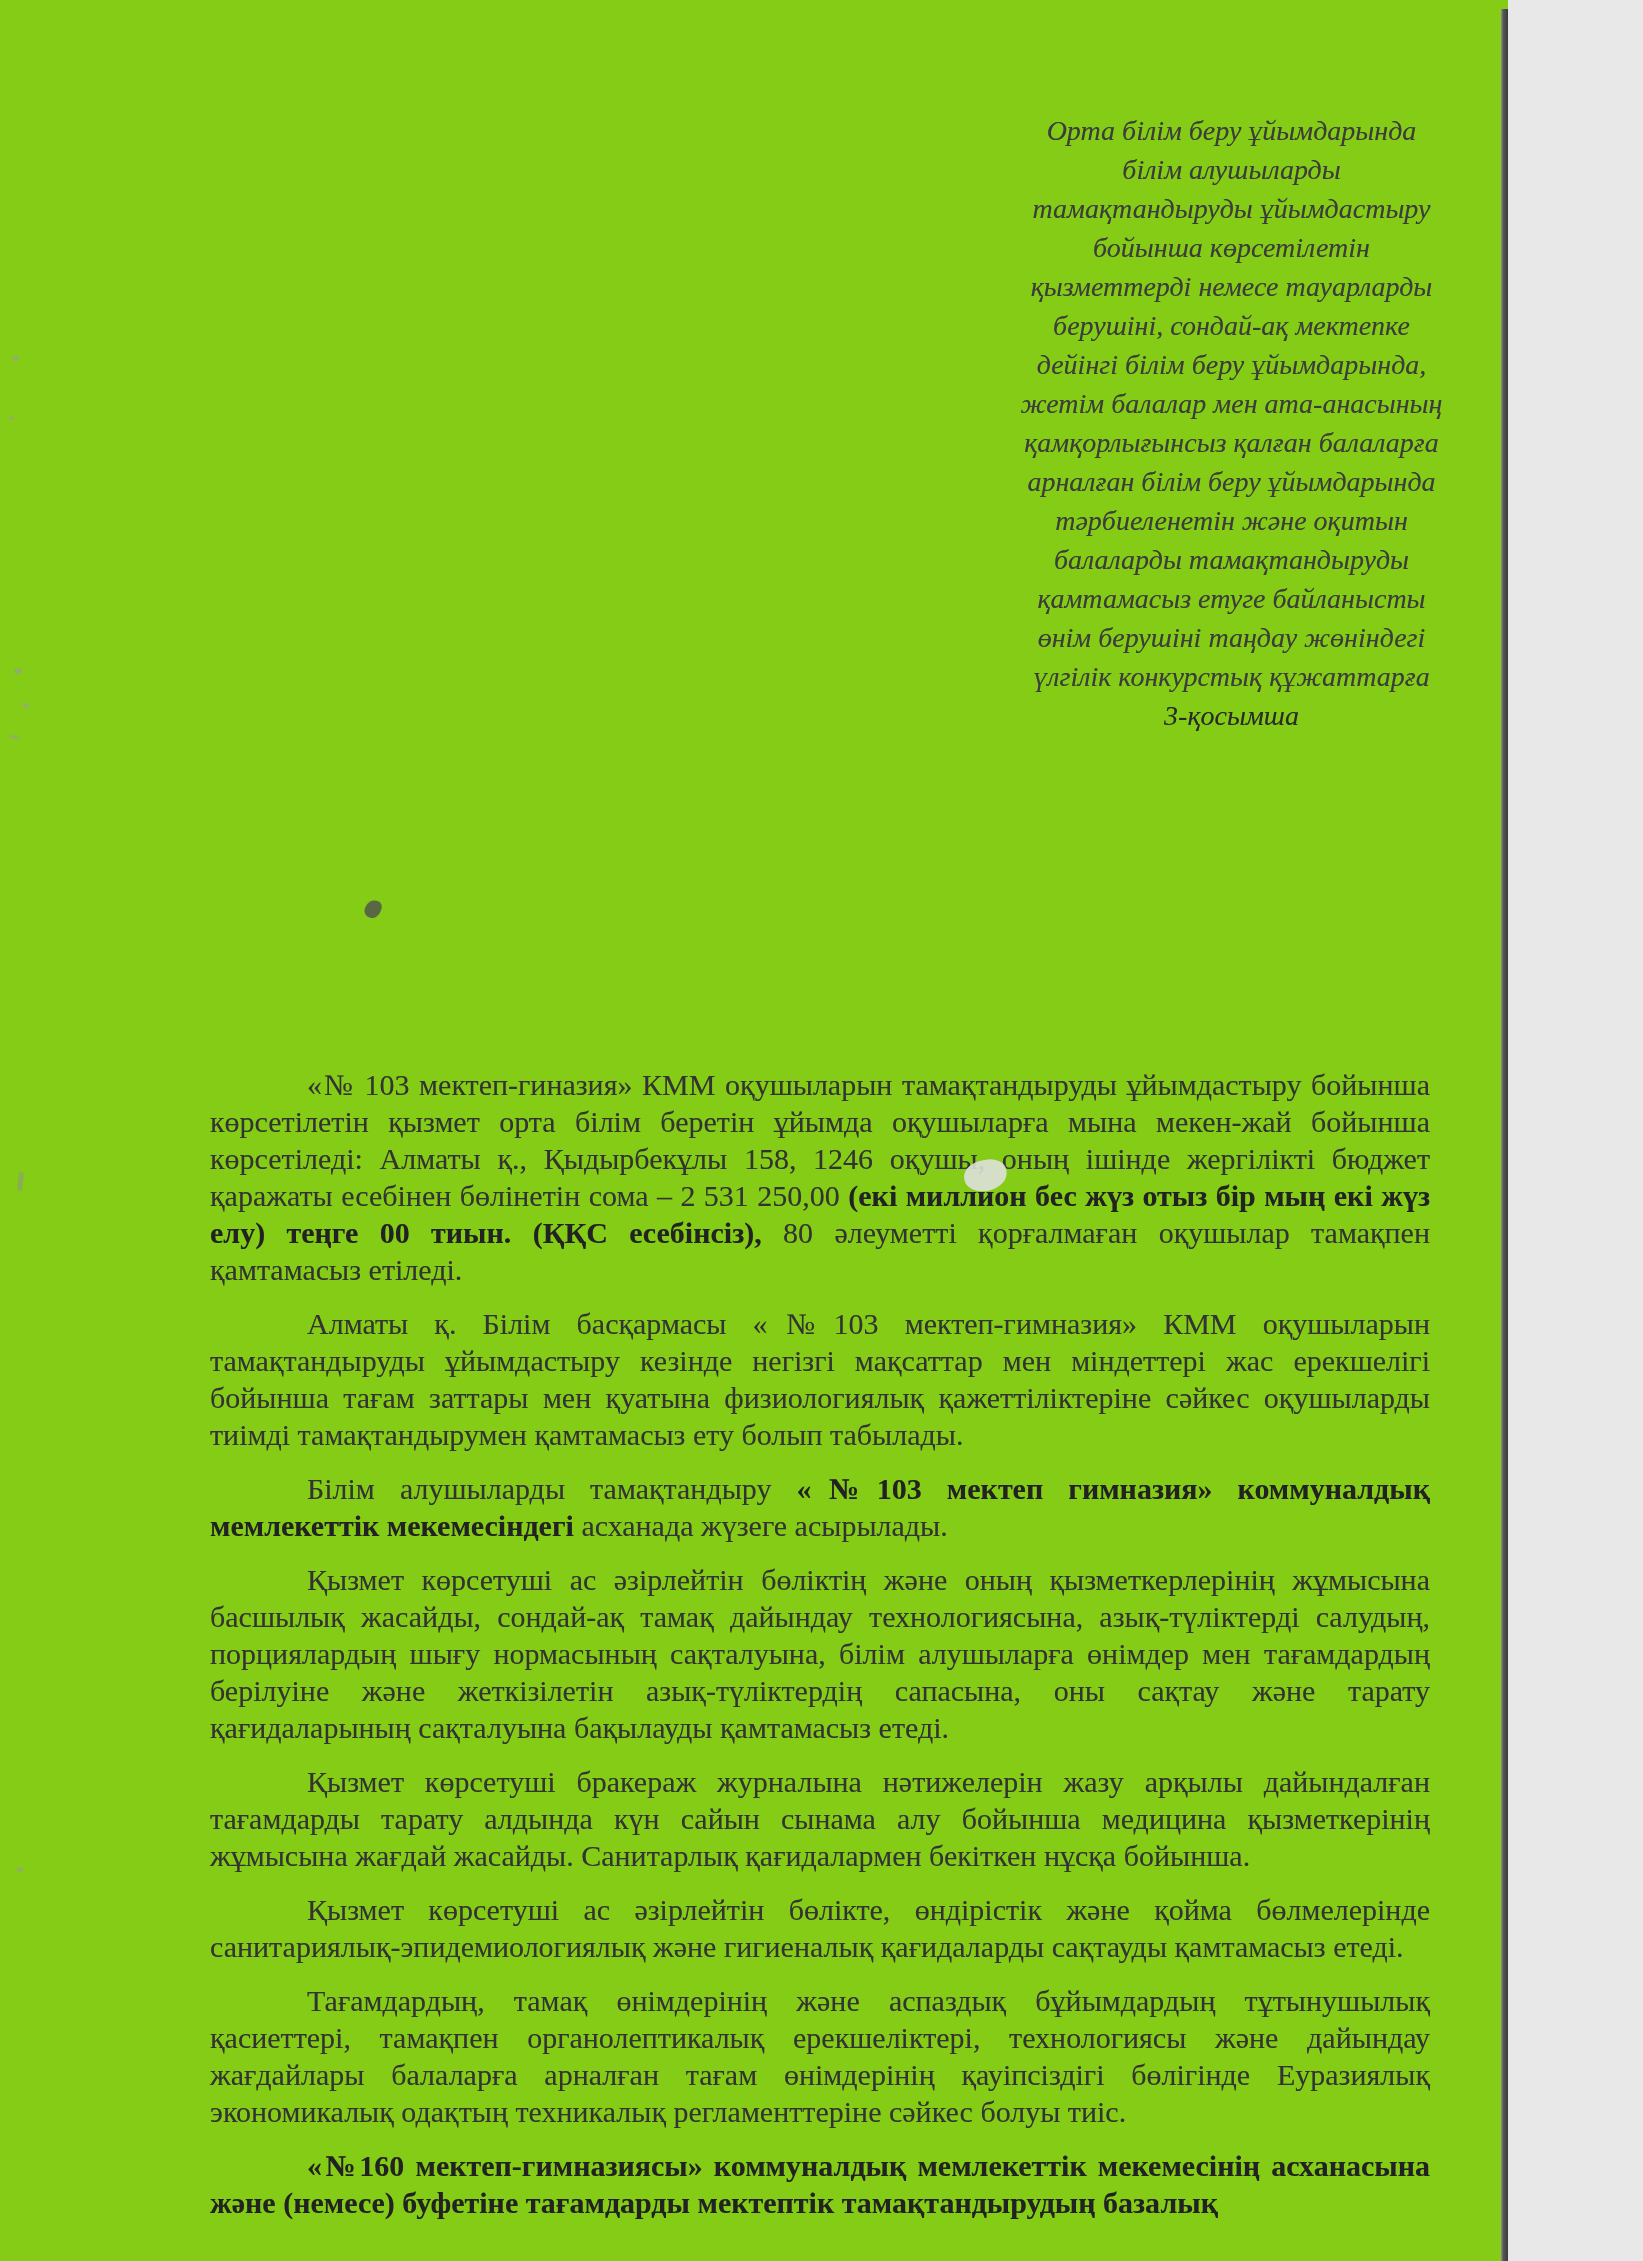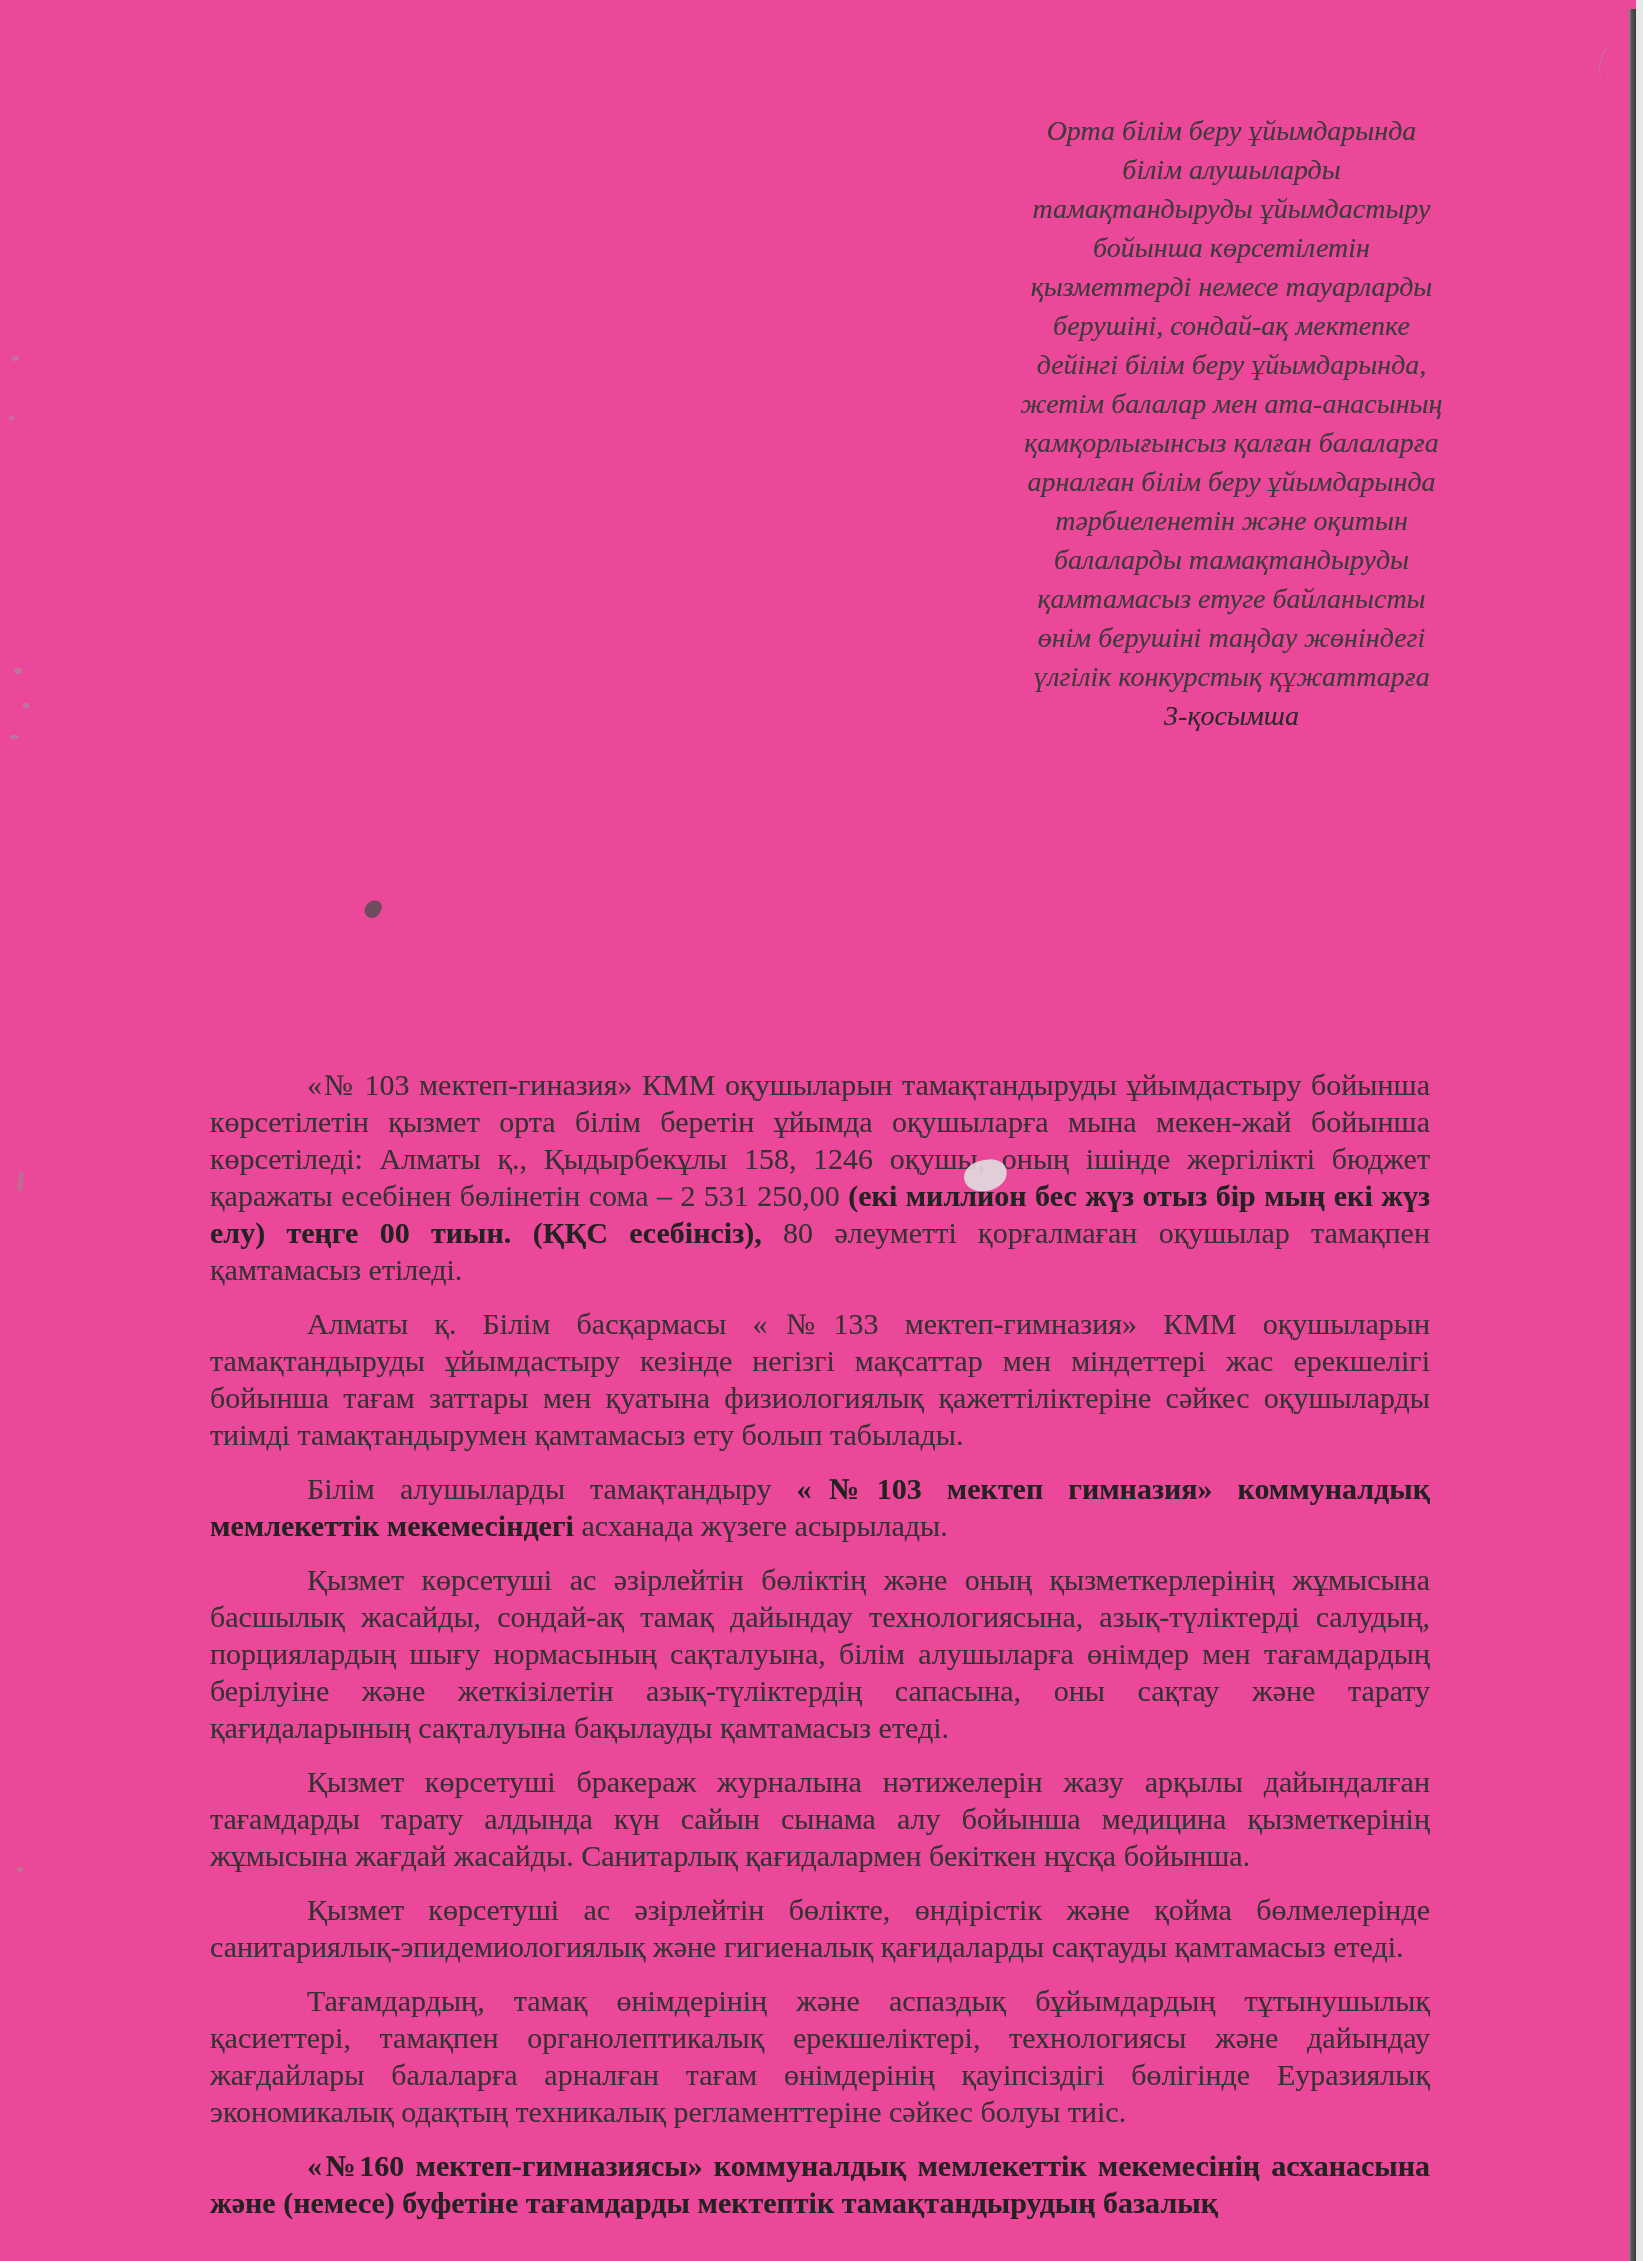--- a/index.html
+++ b/index.html
@@ -1,20 +1,20 @@
 <!DOCTYPE html>
 <html style="font-size:10.3px"><head>
 <meta charset="utf-8">
 <style>
   html,body {margin:0; padding:0; background:#e8e8e8;}
   .page {
     position:relative;
-    width:1636px;
+    width:1508px;
     height:2261px;
-    background:#ec4899;
+    background:#84cc16;
     overflow:hidden;
     font-family:"Liberation Serif", serif;
     color:#343434;
   }
   
   .annex {
     position:absolute;
     top:111px;
     left:996px;
     width:471px;
@@ -96,21 +96,21 @@
 <div class="page">
 
   <div class="annex">
     <div>Орта білім беру ұйымдарында<br>білім алушыларды<br>тамақтандыруды ұйымдастыру<br>бойынша көрсетілетін<br>қызметтерді немесе тауарларды<br>берушіні, сондай-ақ мектепке<br>дейінгі білім беру ұйымдарында,<br>жетім балалар мен ата-анасының<br>қамқорлығынсыз қалған балаларға<br>арналған білім беру ұйымдарында<br>тәрбиеленетін және оқитын<br>балаларды тамақтандыруды<br>қамтамасыз етуге байланысты<br>өнім берушіні таңдау жөніндегі<br>үлгілік конкурстық құжаттарға</div>
     <div class="annex-number">3-қосымша</div>
   </div>
 
 
   <div class="body-text">
     <p><span>«№ 103 мектеп-гиназия» КММ оқушыларын тамақтандыруды ұйымдастыру бойынша көрсетілетін қызмет орта білім беретін ұйымда оқушыларға мына мекен-жай бойынша көрсетіледі: Алматы қ., Қыдырбекұлы 158,  1246 оқушы, оның ішінде жергілікті бюджет қаражаты есебінен бөлінетін сома – 2 531 250,00 </span><span class="bold">(екі миллион бес жүз отыз бір мың екі жүз елу) теңге 00 тиын. (ҚҚС есебінсіз),</span><span>  80 әлеуметті қорғалмаған оқушылар тамақпен қамтамасыз етіледі.</span></p>
-    <p><span>Алматы қ. Білім басқармасы «№133 мектеп-гимназия» КММ оқушыларын тамақтандыруды ұйымдастыру кезінде негізгі мақсаттар мен міндеттері  жас ерекшелігі бойынша тағам заттары мен қуатына физиологиялық қажеттіліктеріне сәйкес оқушыларды тиімді тамақтандырумен қамтамасыз ету болып табылады.</span></p>
+    <p><span>Алматы қ. Білім басқармасы «№103 мектеп-гимназия» КММ оқушыларын тамақтандыруды ұйымдастыру кезінде негізгі мақсаттар мен міндеттері  жас ерекшелігі бойынша тағам заттары мен қуатына физиологиялық қажеттіліктеріне сәйкес оқушыларды тиімді тамақтандырумен қамтамасыз ету болып табылады.</span></p>
     <p><span>Білім алушыларды тамақтандыру </span><span class="bold">«№103 мектеп гимназия» коммуналдық мемлекеттік  мекемесіндегі</span><span>  асханада  жүзеге асырылады.</span></p>
     <p><span>Қызмет көрсетуші ас әзірлейтін бөліктің және оның қызметкерлерінің жұмысына басшылық жасайды, сондай-ақ тамақ дайындау технологиясына, азық-түліктерді салудың, порциялардың шығу нормасының сақталуына, білім алушыларға өнімдер мен тағамдардың берілуіне және жеткізілетін азық-түліктердің сапасына, оны сақтау және тарату қағидаларының сақталуына бақылауды қамтамасыз етеді.</span></p>
     <p><span>Қызмет көрсетуші бракераж журналына нәтижелерін жазу арқылы дайындалған тағамдарды тарату алдында күн сайын сынама алу бойынша медицина қызметкерінің жұмысына жағдай жасайды. Санитарлық қағидалармен бекіткен нұсқа бойынша.</span></p>
     <p><span>Қызмет көрсетуші ас әзірлейтін бөлікте, өндірістік және қойма бөлмелерінде санитариялық-эпидемиологиялық және гигиеналық қағидаларды сақтауды қамтамасыз етеді.</span></p>
     <p><span>Тағамдардың, тамақ өнімдерінің және аспаздық бұйымдардың тұтынушылық қасиеттері, тамақпен органолептикалық ерекшеліктері, технологиясы және дайындау жағдайлары балаларға арналған тағам өнімдерінің қауіпсіздігі бөлігінде Еуразиялық экономикалық одақтың  техникалық регламенттеріне сәйкес болуы тиіс.</span></p>
     <p><span class="bold">«№160 мектеп-гимназиясы» коммуналдық мемлекеттік  мекемесінің асханасына және (немесе) буфетіне тағамдарды мектептік тамақтандырудың базалық</span></p>
   </div>
 
   <div class="art edge-bar"></div>
   <div class="art title-speck"></div>

